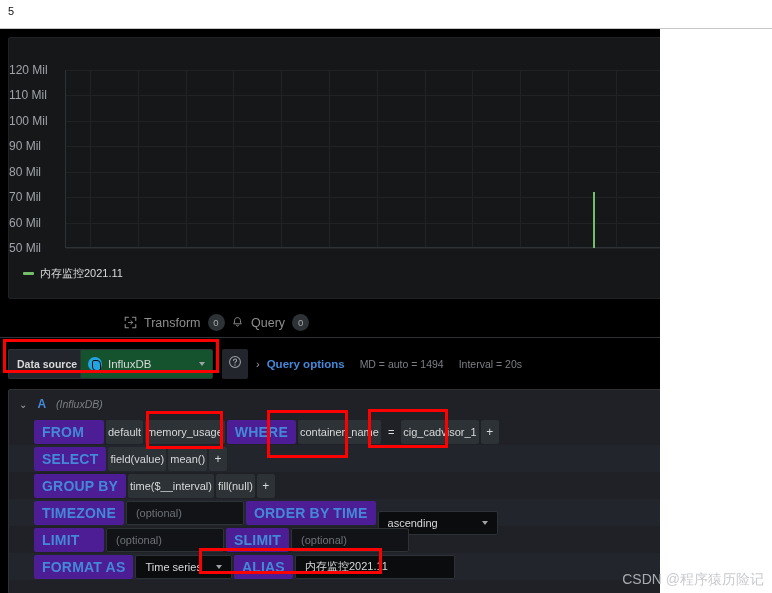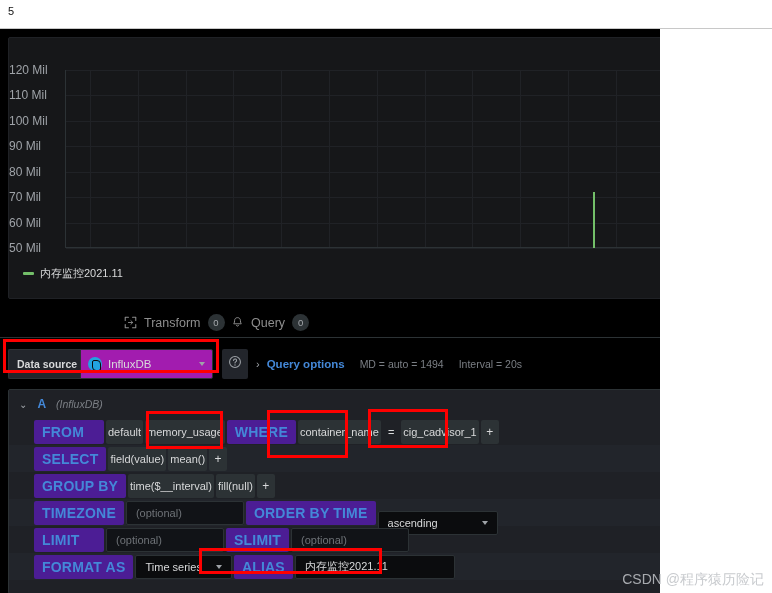--- a/index.html
+++ b/index.html
@@ -93,21 +93,21 @@
   .dsrow { position:absolute; left:0; top:313px; width:772px; height:46px; }
   .ds-label {
     position:absolute; left:8px; top:7px; height:30px;
     display:flex; align-items:center; padding:0 8px;
     background:#22252b; border:1px solid #2c3235; border-right:none;
     border-radius:2px 0 0 2px;
     font-size:10.5px; color:#d8d9da; font-weight:600;
   }
   .ds-picker {
     position:absolute; left:80px; top:7px; width:133px; height:30px;
-    background:#a21caf; border:1px solid #2c3235; border-radius:0 2px 2px 0;
+    background:#14532d; border:1px solid #2c3235; border-radius:0 2px 2px 0;
     display:flex; align-items:center; padding:0 7px; gap:6px; cursor:pointer;
   }
   .ds-logo {
     width:14px; height:14px; border-radius:50%;
     background:#22a4e0; position:relative; flex:none;
   }
   .ds-logo::after {
     content:""; position:absolute; left:3.5px; top:2.5px;
     width:7px; height:9px; border:1.4px solid #0b0c0e; border-radius:2px 4px 2px 4px;
   }

